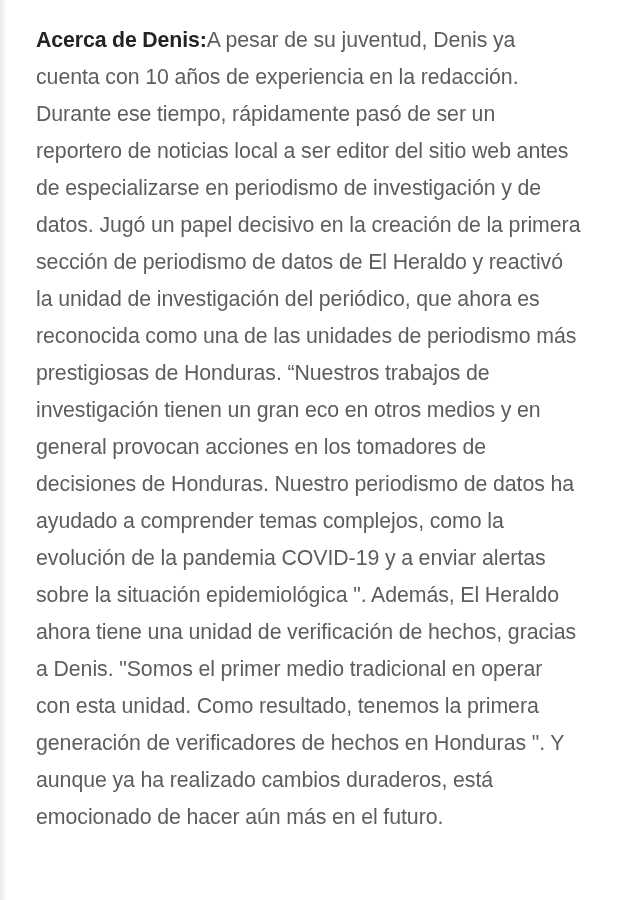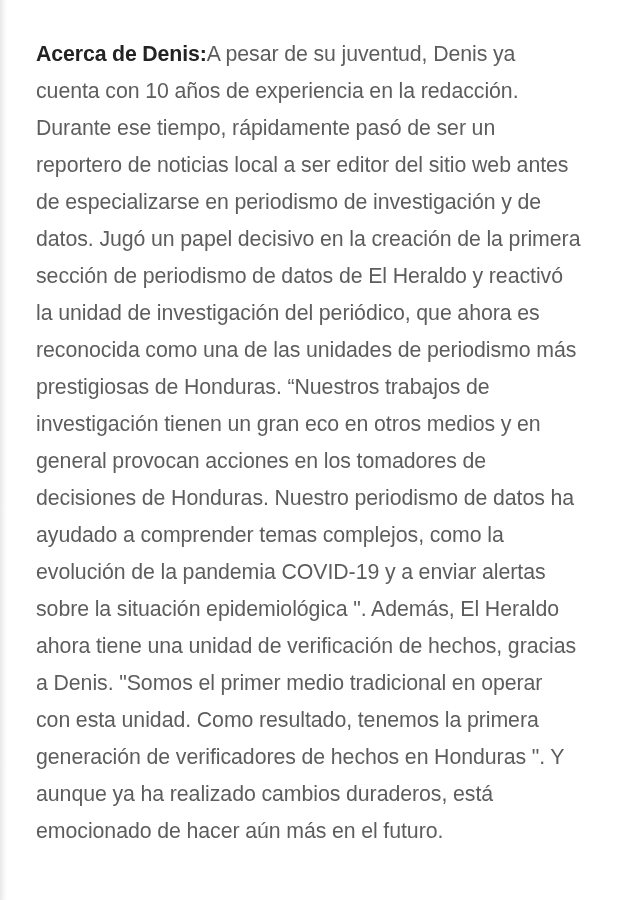--- a/index.html
+++ b/index.html
@@ -24,21 +24,21 @@
     background: linear-gradient(to right, #e9e9e9 0%, #f4f4f4 45%, #ffffff 100%);
     pointer-events: none;
   }
   .page {
     position: absolute;
     top: 0;
     left: 0;
     width: 626px;
     height: 900px;
     box-sizing: border-box;
-    padding: 36px 44px 0 36px;
+    padding: 22px 44px 0 36px;
   }
   .article-body {
     margin: 0;
     color: #5d5d5d;
     font-size: 21.3px;
     line-height: 37px;
     letter-spacing: -0.05px;
     word-spacing: -0.2px;
     text-align: left;
     font-weight: 400;

